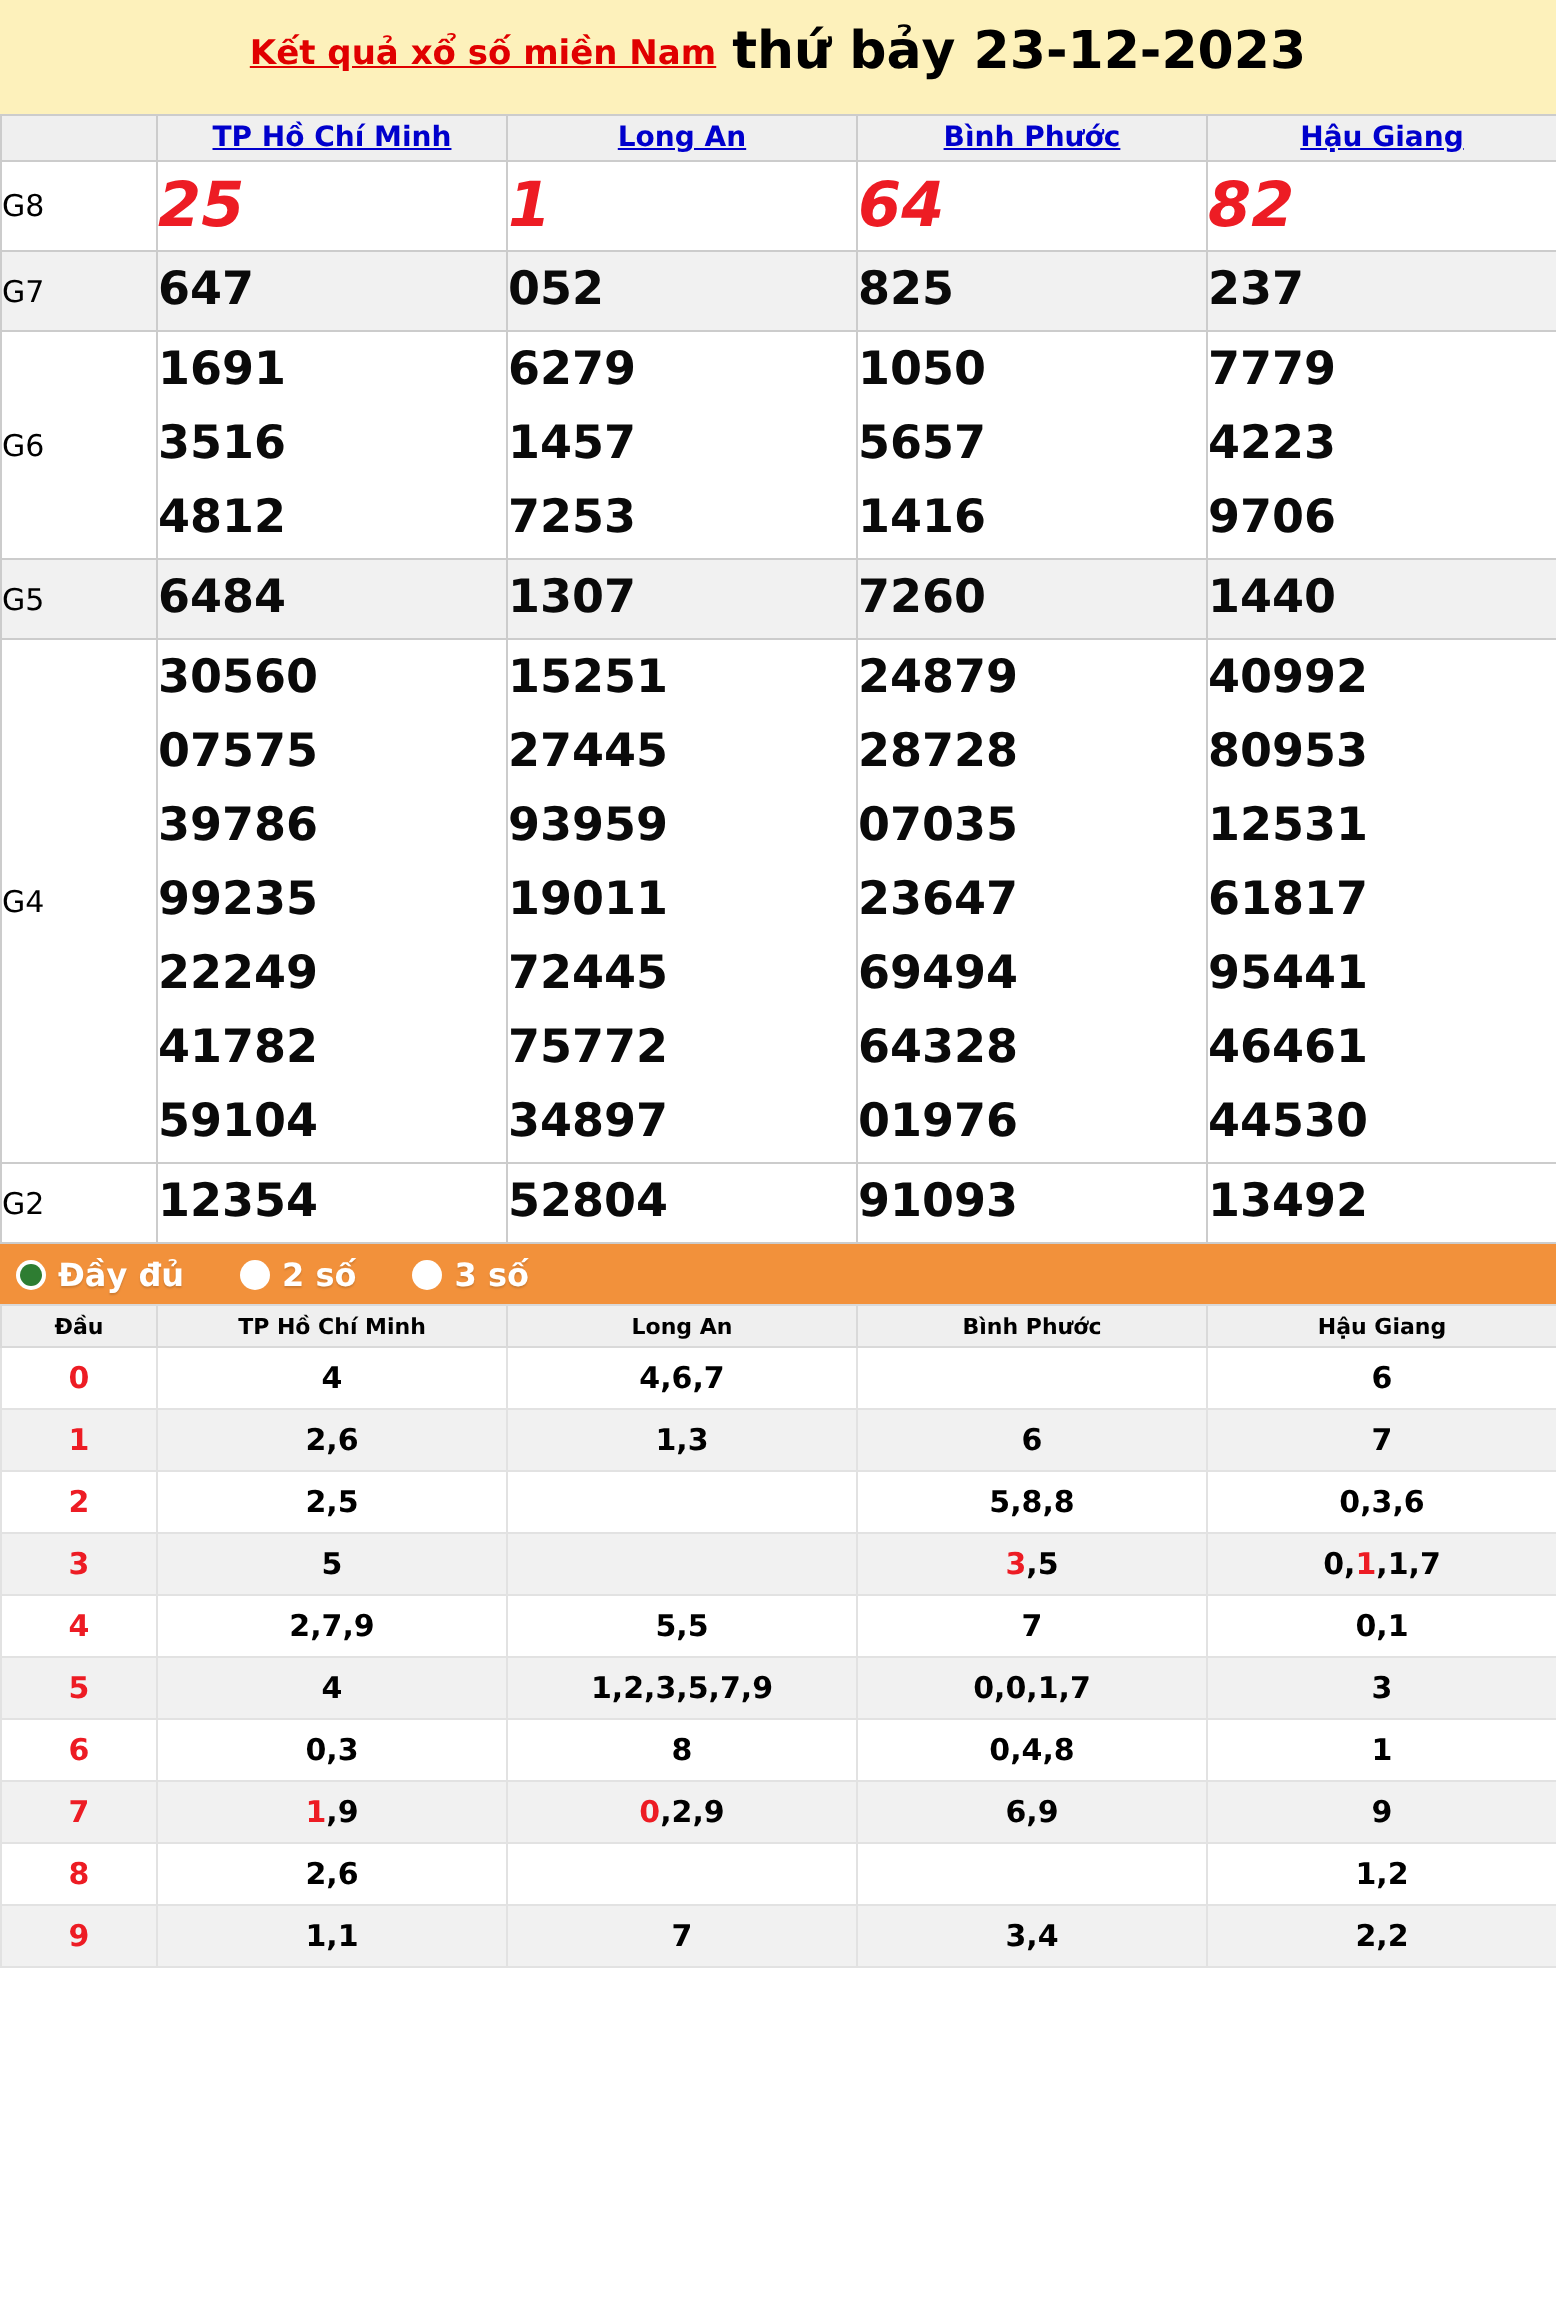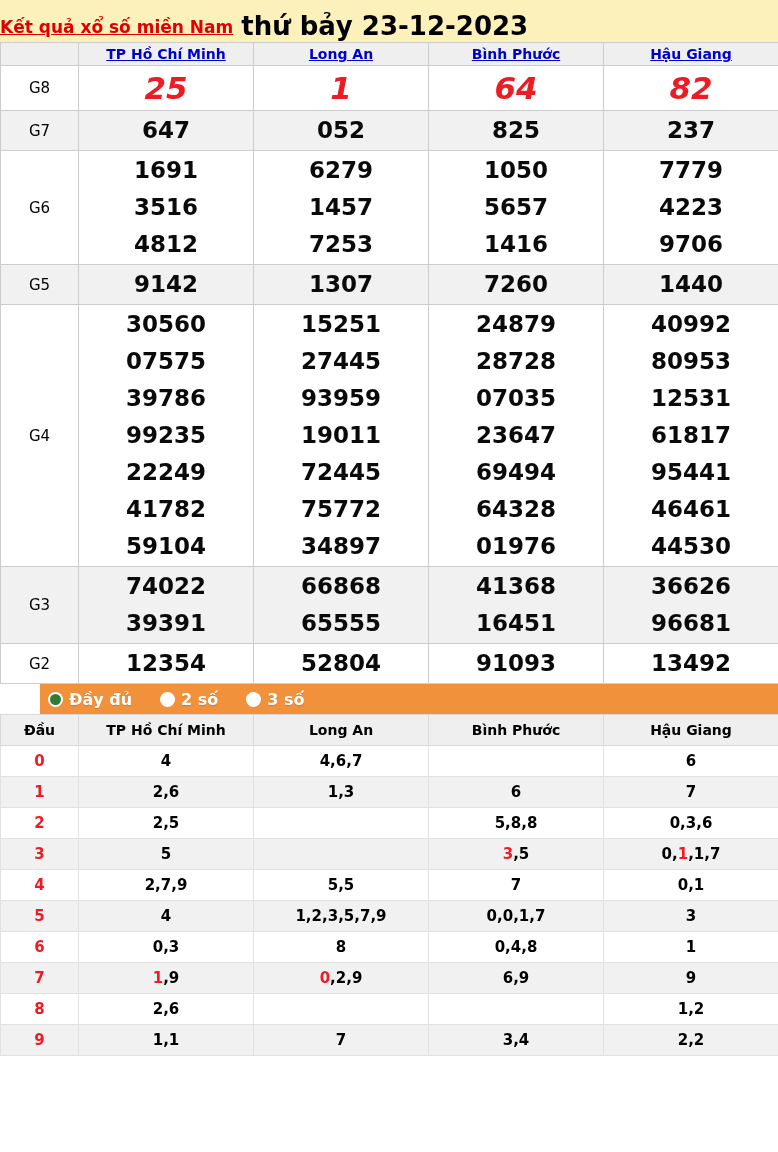--- a/index.html
+++ b/index.html
@@ -15,23 +15,23 @@
     width:778px;
     background:#ffffff;
     font-family:"DejaVu Sans","Liberation Sans",sans-serif;
     color:#000;
   }
   .page{width:778px;}
 
   
   .top-header{
     background:var(--header-yellow);
-    text-align:left;
+    text-align:center;
     padding:11px 0 11px 0;
-    height:42px;
+    height:57px;
     white-space:nowrap;
   }
   .title-link{
     color:#e00000;
     font-size:17px;
     font-weight:bold;
     text-decoration:underline;
     cursor:pointer;
     vertical-align:2px;
   }
@@ -55,21 +55,20 @@
     font-size:14px;
   }
   table.results th a{
     color:var(--link-blue);
     font-weight:bold;
     text-decoration:underline;
     cursor:pointer;
   }
   table.results td{
     border:1px solid var(--border-gray);
-    text-align:center;
     vertical-align:middle;
     padding:1px 0;
     background:#fff;
   }
   table.results tr.shade td{background:var(--shade-gray);}
   td.label-cell{font-size:15px;color:#000;}
   .num{
     display:block;
     font-size:23px;
     font-weight:bold;
@@ -80,21 +79,20 @@
   tr.db .num{font-size:27px;color:var(--number-red);line-height:42px;}
 
   
   .filter-bar{
     background:var(--accent-orange);
     height:30px;
     display:flex;
     align-items:center;
     padding-left:8px;
     gap:28px;
-    margin-left:40px;
   }
   .filter-option{
     display:flex;
     align-items:center;
     gap:6px;
     cursor:pointer;
   }
   .filter-option .radio{
     width:15px;height:15px;border-radius:50%;
     background:#fff;
@@ -112,22 +110,22 @@
 
   
   table.dau{
     width:778px;
     border-collapse:collapse;
     table-layout:fixed;
   }
   table.dau th{
     background:#efefef;
     border:1px solid #d9d9d9;
-    height:31px;
-    font-size:14px;
+    height:21px;
+    font-size:11px;
     font-weight:bold;
   }
   table.dau td{
     border:1px solid #e2e2e2;
     height:31px;
     text-align:center;
     font-size:15px;
     font-weight:bold;
     background:#fff;
   }
@@ -211,21 +209,21 @@
           </td>
           <td>
             <span class="num">7779</span>
             <span class="num">4223</span>
             <span class="num">9706</span>
           </td>
         </tr>
         <tr class="shade normal">
           <td class="label-cell">G5</td>
           <td>
-            <span class="num">9142</span>
+            <span class="num">6484</span>
           </td>
           <td>
             <span class="num">1307</span>
           </td>
           <td>
             <span class="num">7260</span>
           </td>
           <td>
             <span class="num">1440</span>
           </td>
@@ -260,39 +258,20 @@
             <span class="num">01976</span>
           </td>
           <td>
             <span class="num">40992</span>
             <span class="num">80953</span>
             <span class="num">12531</span>
             <span class="num">61817</span>
             <span class="num">95441</span>
             <span class="num">46461</span>
             <span class="num">44530</span>
-          </td>
-        </tr>
-        <tr class="shade normal">
-          <td class="label-cell">G3</td>
-          <td>
-            <span class="num">74022</span>
-            <span class="num">39391</span>
-          </td>
-          <td>
-            <span class="num">66868</span>
-            <span class="num">65555</span>
-          </td>
-          <td>
-            <span class="num">41368</span>
-            <span class="num">16451</span>
-          </td>
-          <td>
-            <span class="num">36626</span>
-            <span class="num">96681</span>
           </td>
         </tr>
         <tr class="normal">
           <td class="label-cell">G2</td>
           <td>
             <span class="num">12354</span>
           </td>
           <td>
             <span class="num">52804</span>
           </td>

